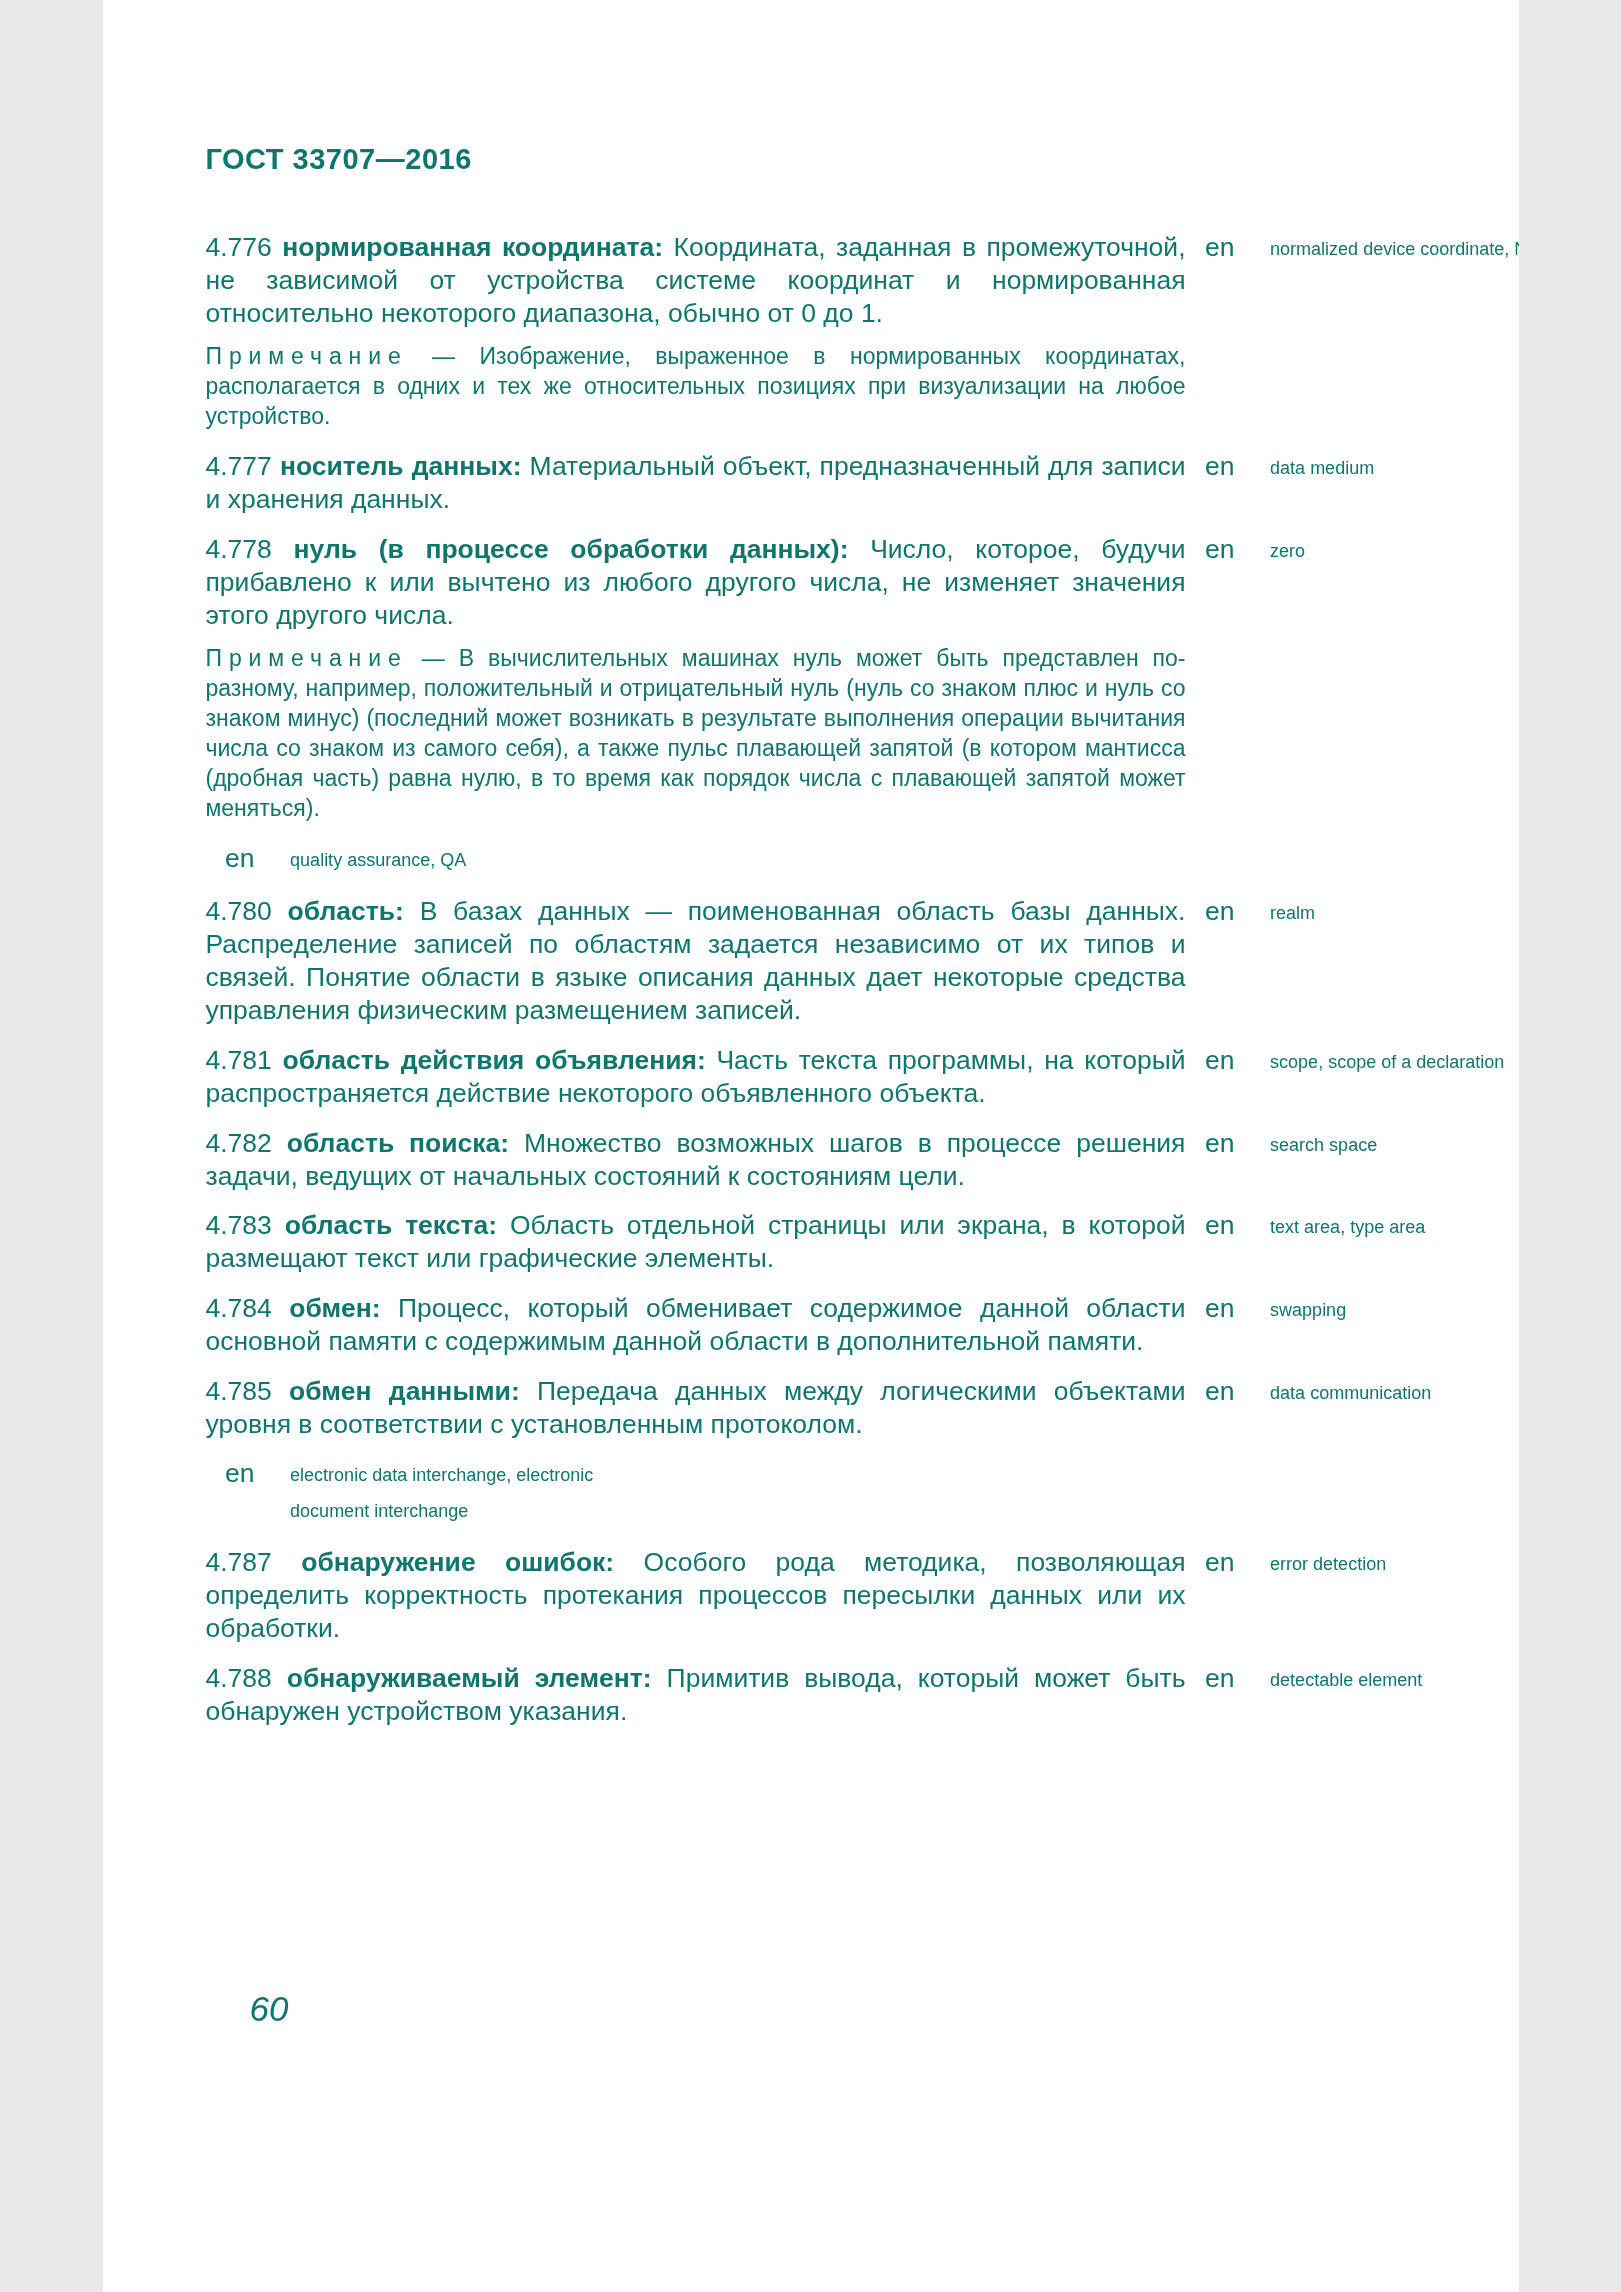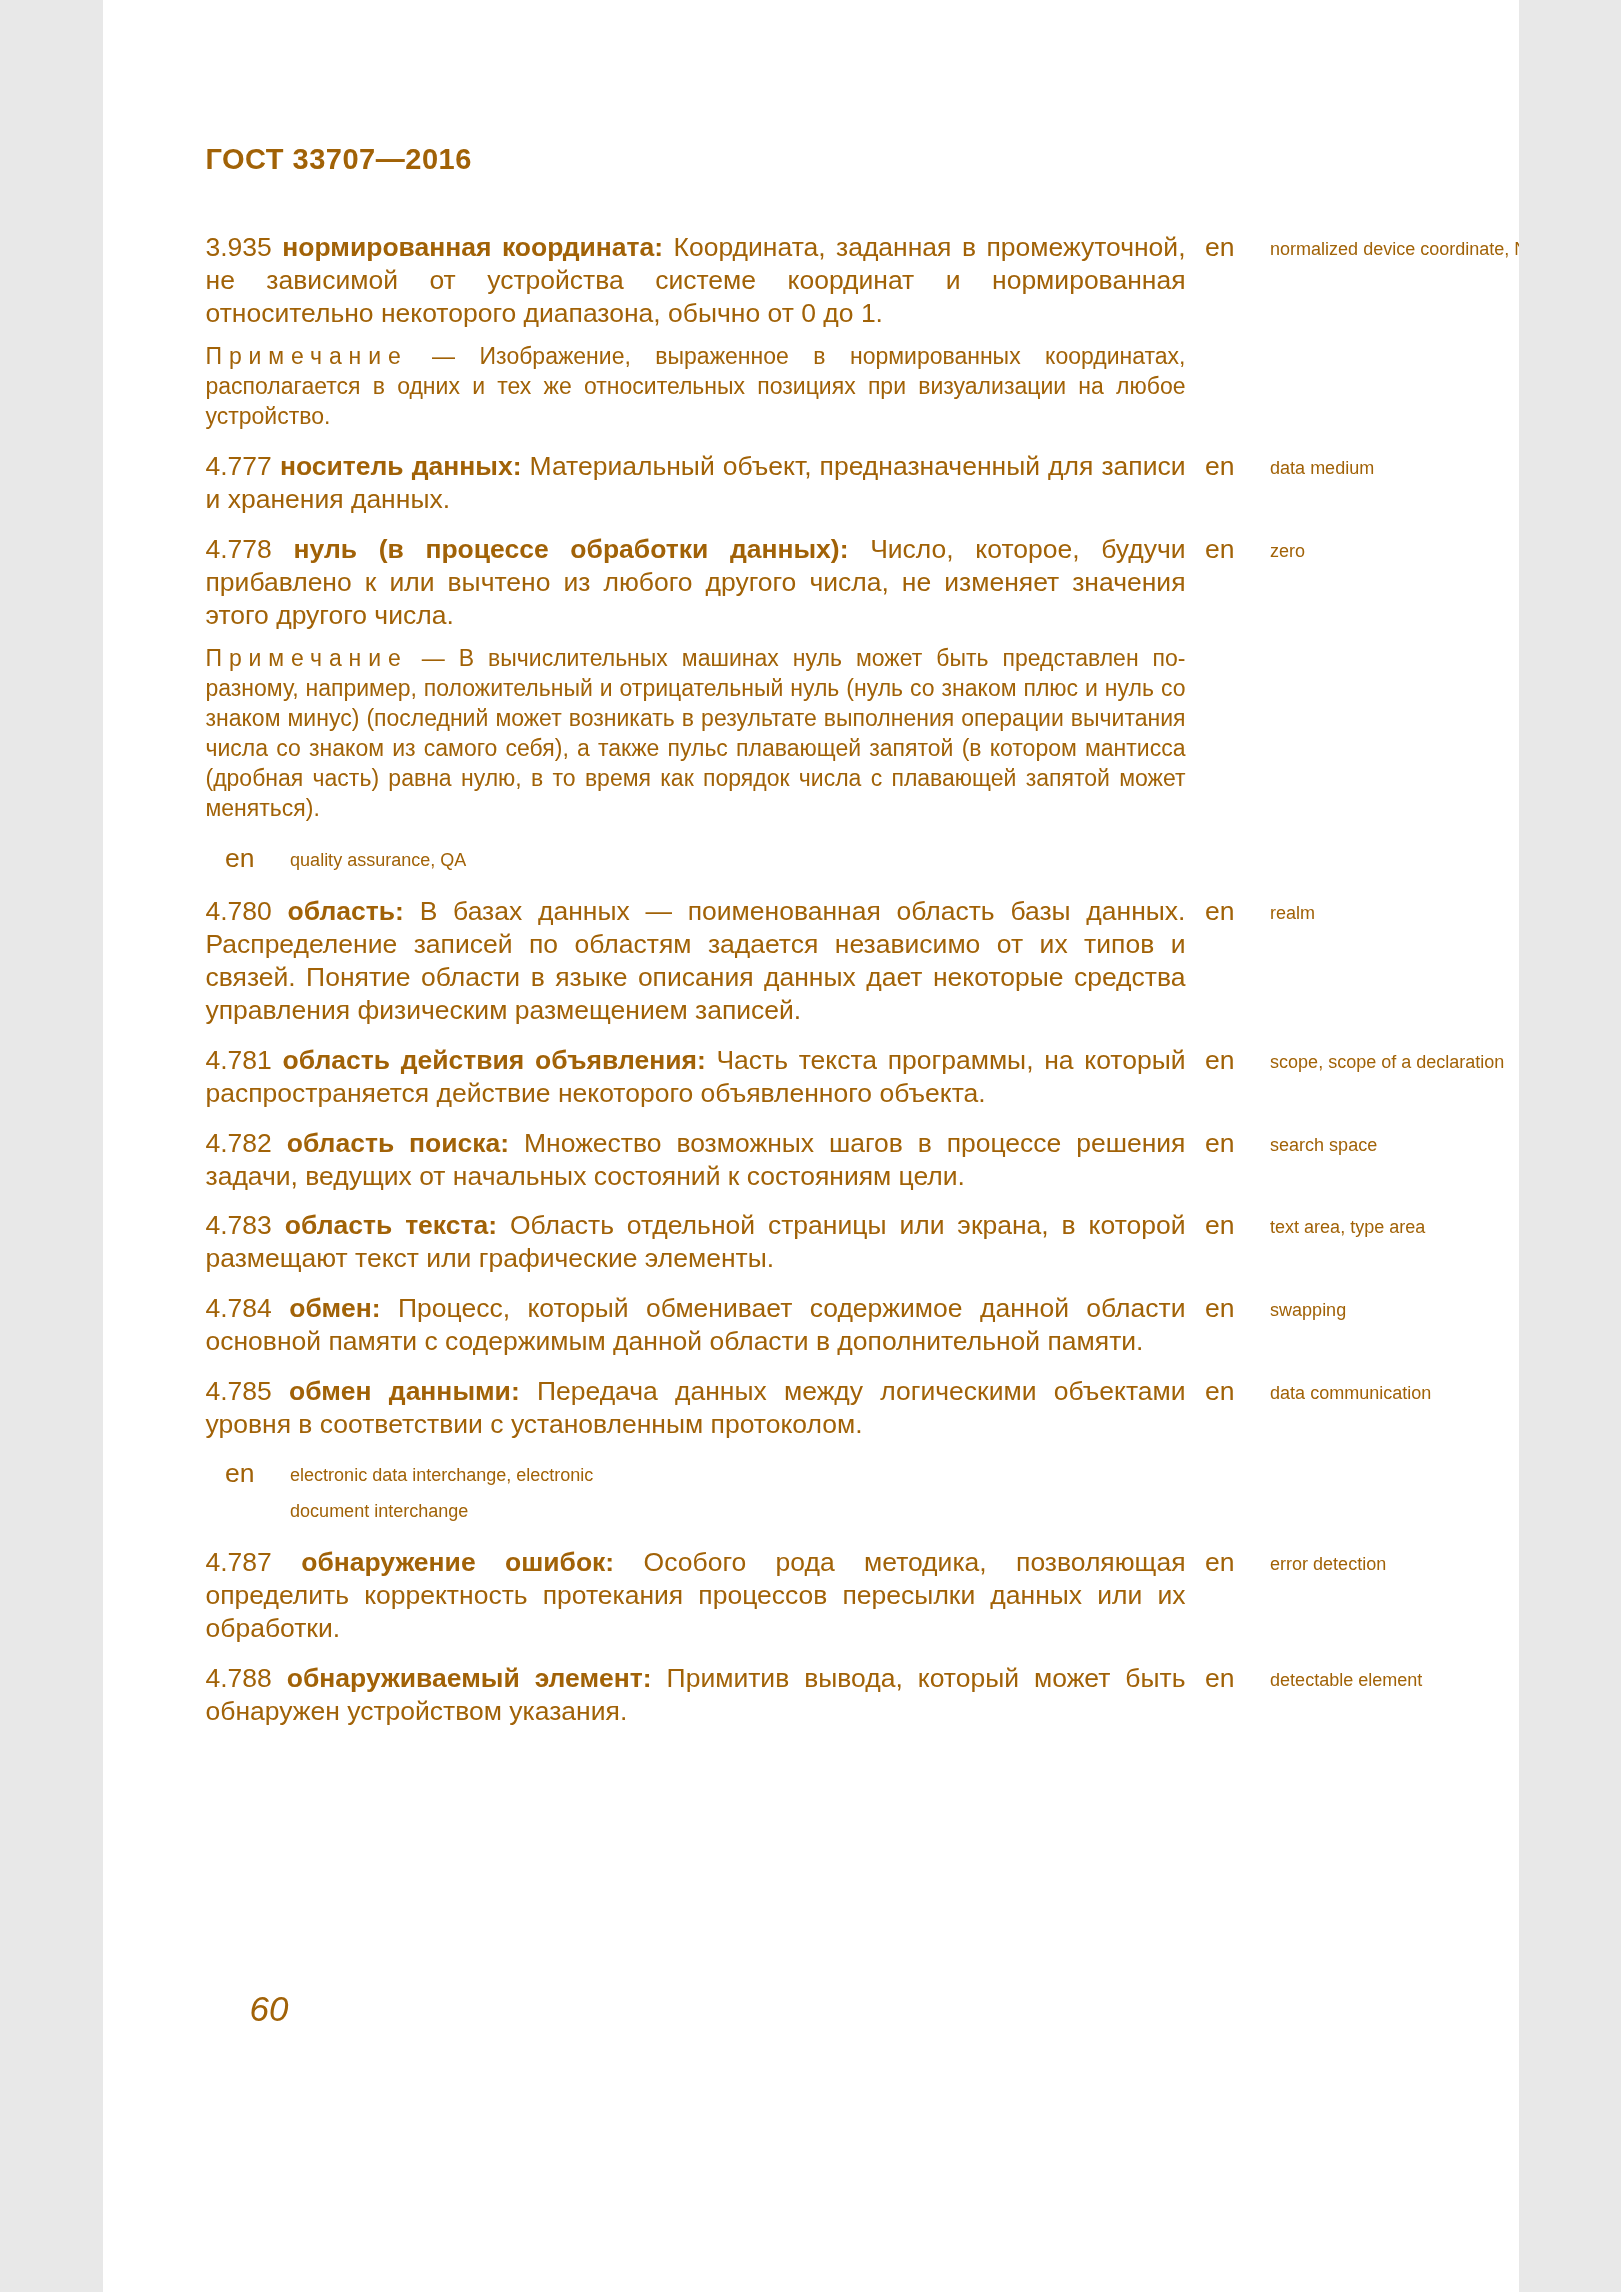--- a/index.html
+++ b/index.html
@@ -3,21 +3,21 @@
 <meta charset="utf-8">
 <style>
   * { box-sizing: border-box; }
   html, body { margin: 0; padding: 0; background: #e8e8e8; }
   .page {
     position: relative;
     width: 1416px;
     height: 2293px;
     margin: 0 auto;
     background: #ffffff;
-    color: #a16207;
+    color: #0f766e;
     font-family: "Liberation Sans", sans-serif;
     overflow: hidden;
   }
   .doc-header {
     position: absolute;
     left: 103px;
     top: 143px;
     font-size: 29px;
     font-weight: bold;
     letter-spacing: 0.5px;
@@ -74,21 +74,21 @@
 <body>
 
 <div class="page">
 
   <div class="doc-header">ГОСТ 33707—2016</div>
 
   <main class="content">
   <section class="entry">
     <div class="entry-ru">
       <p class="definition">
-        <span class="entry-number">3.935</span>
+        <span class="entry-number">4.776</span>
         <b class="entry-term">нормированная координата:</b>
         <span class="entry-term-abbr"></span>
         <span class="entry-text">Координата, заданная в промежуточной, не зависимой от устройства системе координат и нормированная относительно некоторого диапазона, обычно от 0 до 1.</span>
       </p>
       <p class="note">
         <span class="note-label">Примечание</span>
         <span class="note-text">— Изображение, выраженное в нормированных координатах, располагается в одних и тех же относительных позициях при визуализации на любое устройство.</span>
       </p>
     </div>
     <div class="entry-lang">en</div>

